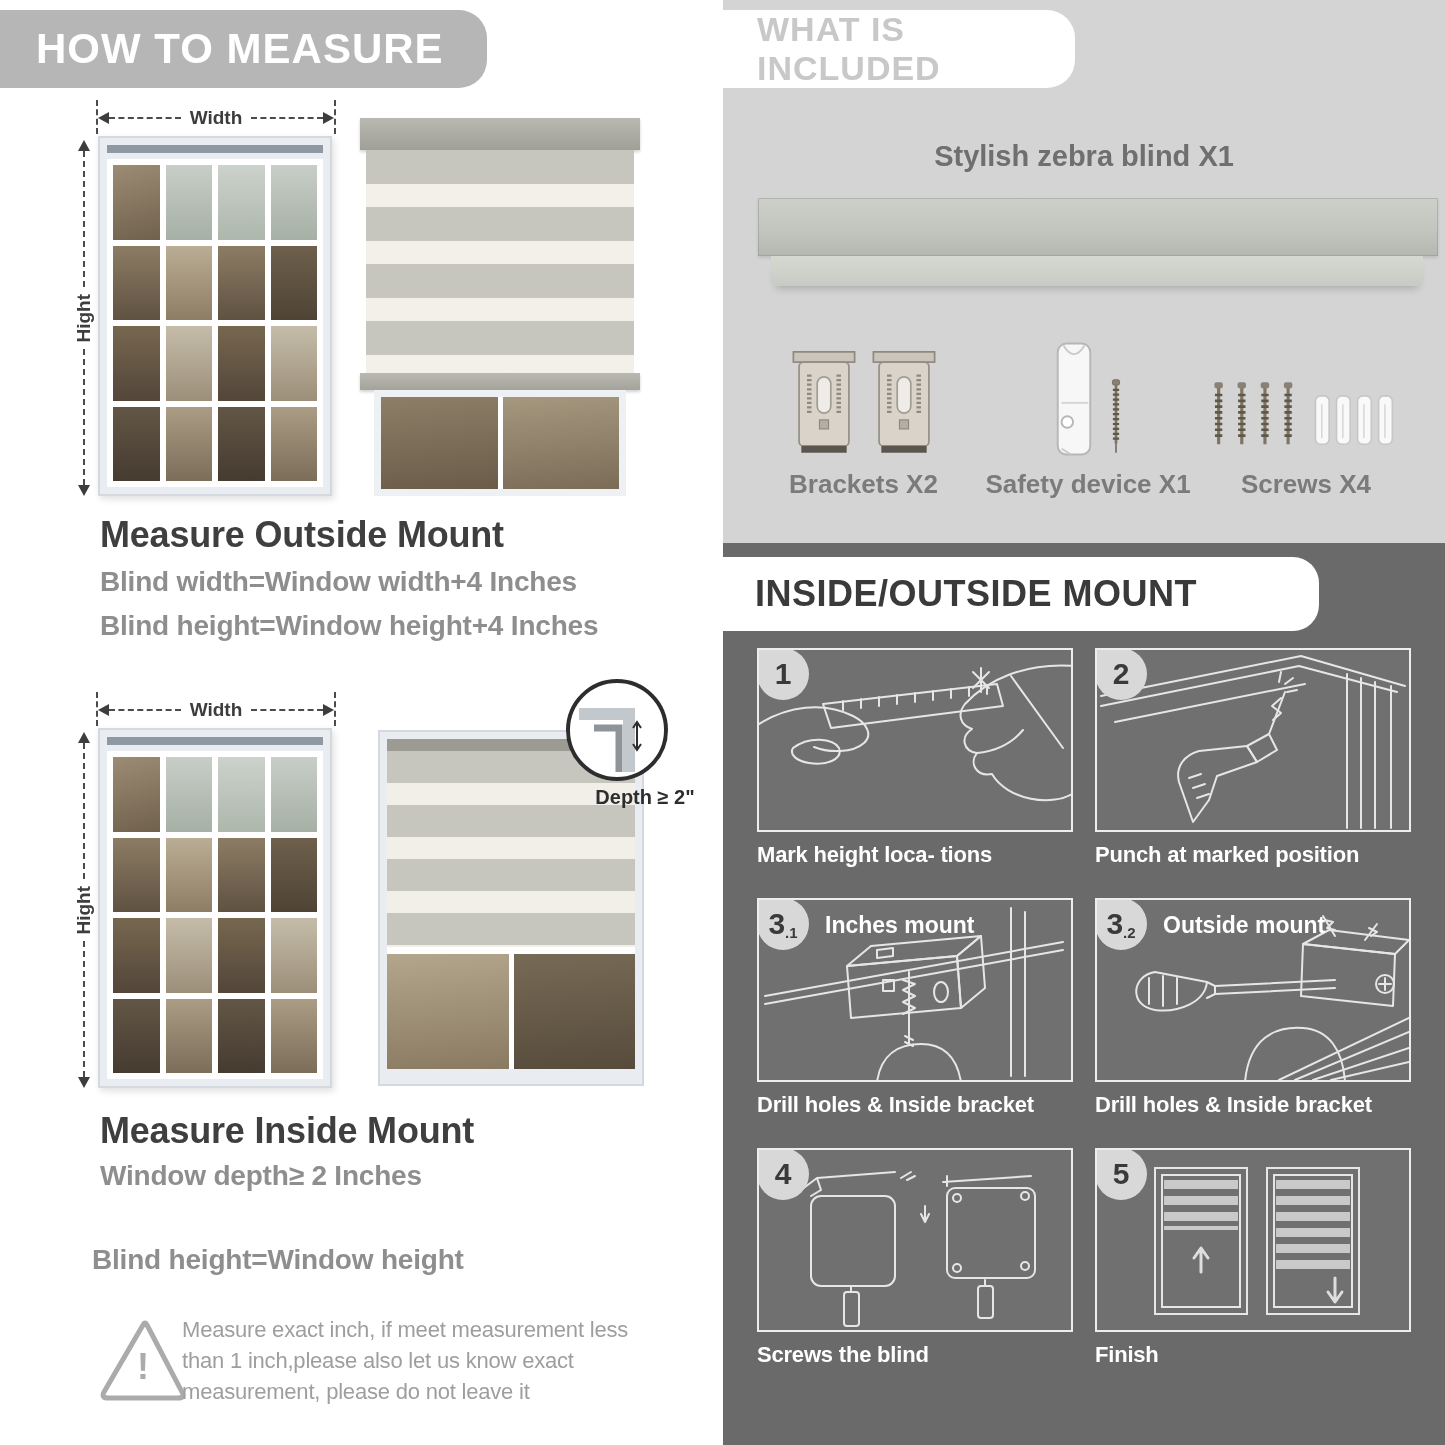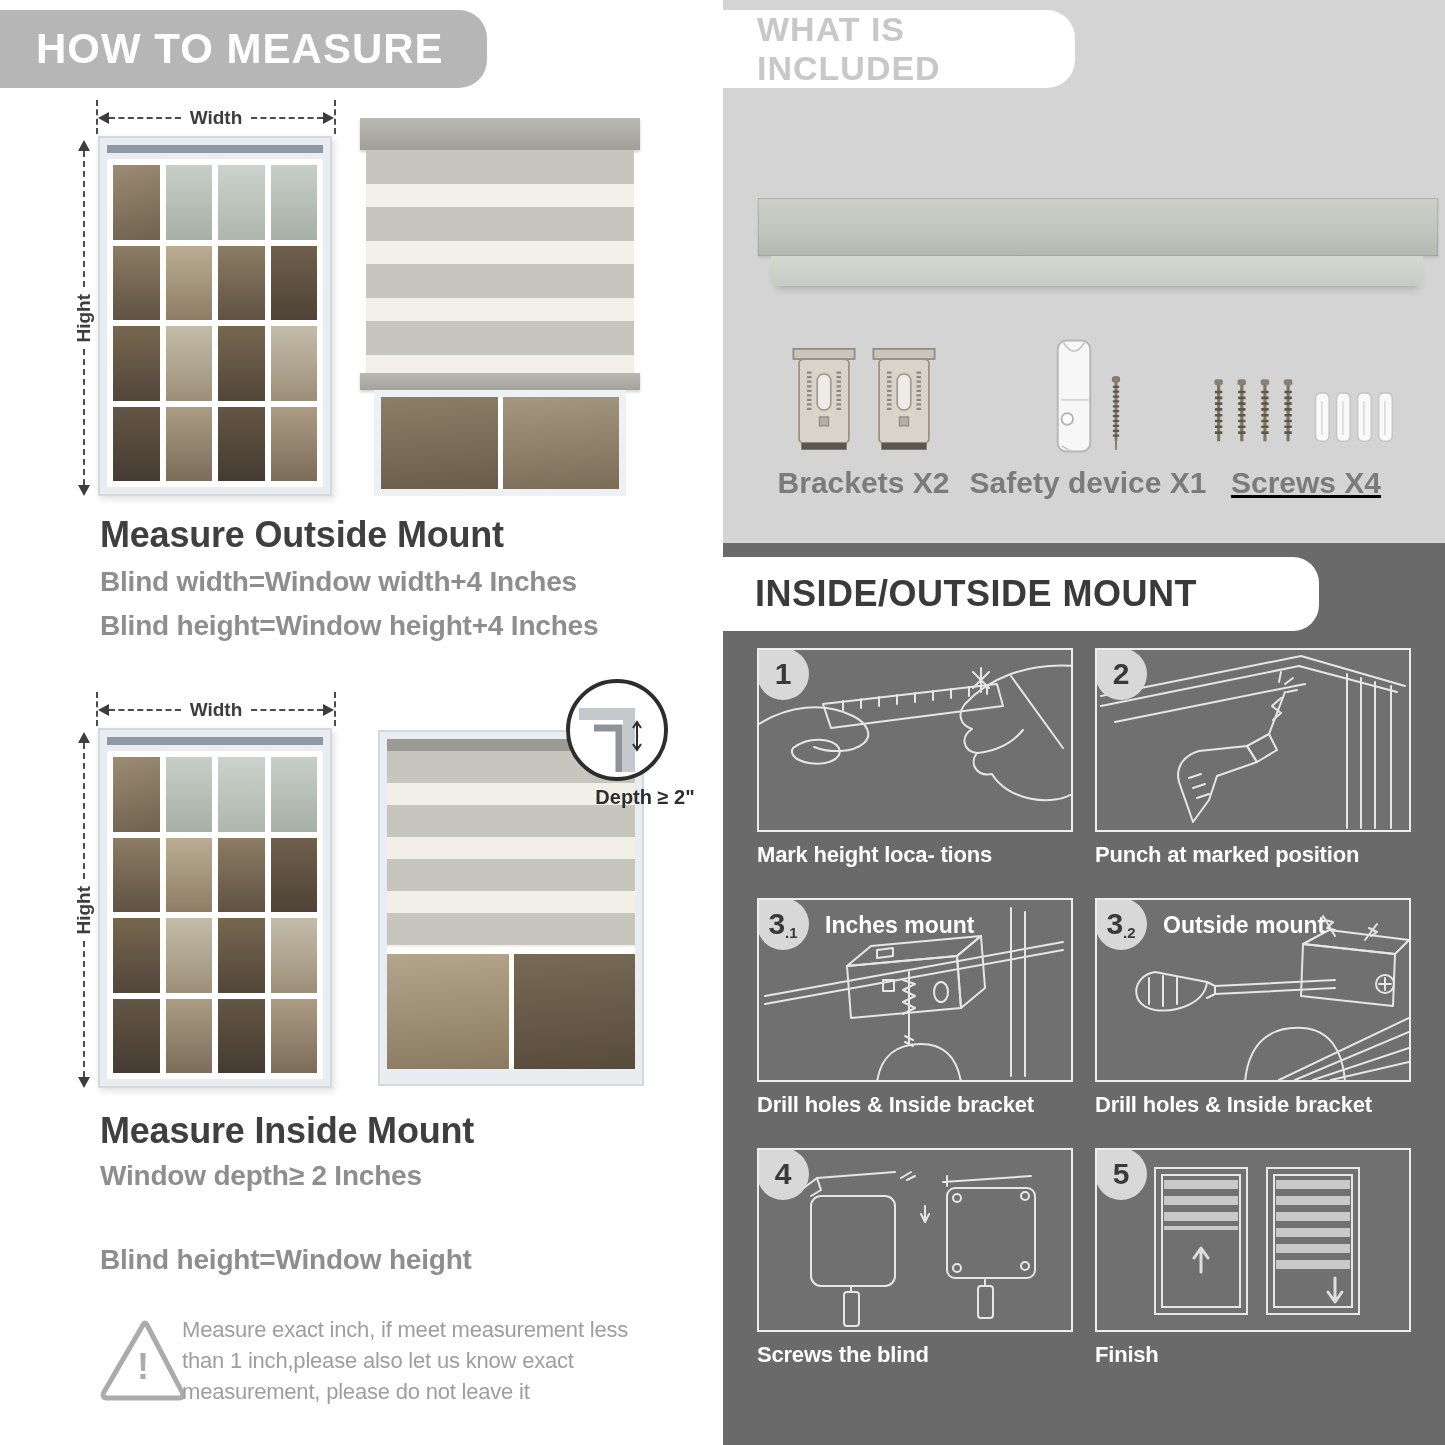--- a/index.html
+++ b/index.html
@@ -76,21 +76,21 @@
   .blind-lbl{position:absolute;left:0;top:140px;width:100%;text-align:center;
              font-size:29px;font-weight:700;color:#6f6f6f;}
   .rail1{position:absolute;left:35px;top:198px;width:680px;height:58px;
          background:linear-gradient(180deg,#cdcfc9 0%,#c3c5bf 55%,#b5b7b1 100%);
          box-shadow:inset 0 0 0 1px rgba(130,130,125,.35), 0 2px 3px rgba(0,0,0,.10);}
   .rail2{position:absolute;left:48px;top:256px;width:652px;height:30px;
          background:linear-gradient(180deg,#d6d8d2,#c8cac4);border-radius:0 0 5px 5px;
          box-shadow:0 7px 9px -5px rgba(0,0,0,.22);}
   .itm{position:absolute;top:330px;height:170px;display:flex;flex-direction:column;align-items:center;justify-content:flex-end;}
   .itm .ico{flex:1;display:flex;align-items:flex-end;justify-content:center;gap:12px;padding-bottom:10px;}
-  .itm .lab{font-size:30px;font-weight:700;color:#7b7b7b;white-space:nowrap;}
+  .itm .lab{font-size:26px;font-weight:700;color:#7b7b7b;white-space:nowrap;}
 
   
   .right-bottom{left:723px;top:543px;width:726px;height:902px;background:#6a6a6a;}
   .hdr-dark{position:absolute;left:0;top:14px;width:596px;height:74px;background:#ffffff;
             border-radius:0 26px 26px 0;display:flex;align-items:center;padding-left:32px;box-sizing:border-box;}
   .hdr-dark span{font-size:36px;font-weight:700;color:#3a3a3a;letter-spacing:.5px;}
   .steps{position:absolute;left:34px;top:105px;width:656px;display:grid;
          grid-template-columns:316px 316px;column-gap:22px;row-gap:30px;}
   .panel{position:relative;height:184px;background:#707070;border:2px solid #ededed;box-sizing:border-box;overflow:hidden;}
   .panel svg.art{position:absolute;left:0;top:0;width:100%;height:100%;}
@@ -219,34 +219,35 @@
       <path d="M16 38 L66 38 L66 96" stroke="#c2c8cc" stroke-width="12" fill="none"></path>
       <path d="M31 52 L56 52 L56 96" stroke="#8e959a" stroke-width="7" fill="none"></path>
       <path d="M74 48 L74 72" stroke="#2d2d2d" stroke-width="2"></path>
       <path d="M70 52 L74 46 L78 52 M70 68 L74 74 L78 68" stroke="#2d2d2d" stroke-width="2" fill="none"></path>
     </svg>
   </div>
   <div class="abs depth-lbl" style="left:575px;top:786px;width:140px;text-align:center;">Depth ≥ 2"</div>
 
   <div class="abs m-title" style="left:100px;top:1110px;">Measure Inside Mount</div>
   <div class="abs m-line" style="left:100px;top:1160px;text-align:center;">Window depth≥ 2 Inches</div>
-  <div class="abs m-line" style="left:100px;top:1244px;">Blind height=Window height</div>
+  <div class="abs m-line" style="left:92px;top:1244px;">Blind height=Window height</div>
 
   <div class="abs warn-ico" style="left:95px;top:1316px;width:96px;height:86px;">
     <svg viewBox="0 0 96 86" width="96" height="86">
       <path d="M48 9 L9 76 Q6 82 13 82 L83 82 Q90 82 87 76 L52 9 Q50 5 48 9 Z" fill="none" stroke="#ababab" stroke-width="5" stroke-linejoin="round"></path>
     </svg>
     <span class="warn-mark">!</span>
   </div>
   <div class="abs warn-text" style="left:182px;top:1314px;width:480px;">Measure exact inch, if meet measurement less than 1 inch,please also let us know exact measurement, please do not leave it</div>
 
   <div class="abs right-top">
     <div class="hdr-right">
       <span>WHAT IS INCLUDED</span>
     </div>
+    <div class="blind-lbl">Stylish zebra blind X1</div>
     <div class="rail1"></div>
     <div class="rail2"></div>
 
     <div class="itm" style="left:38px;width:205px;">
       <div class="ico">
         <svg viewBox="0 0 60 96" width="68" height="110">
           <rect x="3" y="2" width="54" height="9" fill="#cbc4ba" stroke="#8f887e" stroke-width="1.5"></rect>
           <rect x="8" y="11" width="44" height="74" rx="4" fill="#d9d3ca" stroke="#968f86" stroke-width="1.5"></rect>
           <rect x="24" y="24" width="12" height="32" rx="6" fill="#efece7" stroke="#a39c92" stroke-width="1.5"></rect>
           <line x1="17" y1="22" x2="17" y2="56" stroke="#8f887e" stroke-width="4" stroke-dasharray="2 2"></line>
@@ -279,21 +280,21 @@
         <svg viewBox="0 0 18 90" width="16" height="82">
           <rect x="5" y="2" width="8" height="6" rx="2" fill="#8a8174" stroke="#6e665b" stroke-width="1"></rect>
           <line x1="9" y1="8" x2="9" y2="74" stroke="#7d7464" stroke-width="3"></line>
           <line x1="9" y1="12" x2="9" y2="70" stroke="#5f5748" stroke-width="7" stroke-dasharray="2.5 3"></line>
           <path d="M9 74 L9 84" stroke="#7d7464" stroke-width="2"></path>
         </svg>
       </div>
       <div class="lab">Safety device X1</div>
     </div>
 
-    <div class="itm" style="left:478px;width:210px;text-decoration:underline;">
+    <div class="itm" style="left:478px;width:210px;">
       <div class="ico">
         <svg viewBox="0 0 190 76" width="200" height="80">
           <g stroke="#7d7464" stroke-width="3">
             <line x1="12" y1="8" x2="12" y2="62"></line>
               <line x1="34" y1="8" x2="34" y2="62"></line>
             <line x1="56" y1="8" x2="56" y2="62"></line>
               <line x1="78" y1="8" x2="78" y2="62"></line>
           </g>
           <g stroke="#5f5748" stroke-width="7" stroke-dasharray="2.5 3">
             <line x1="12" y1="14" x2="12" y2="58"></line>

